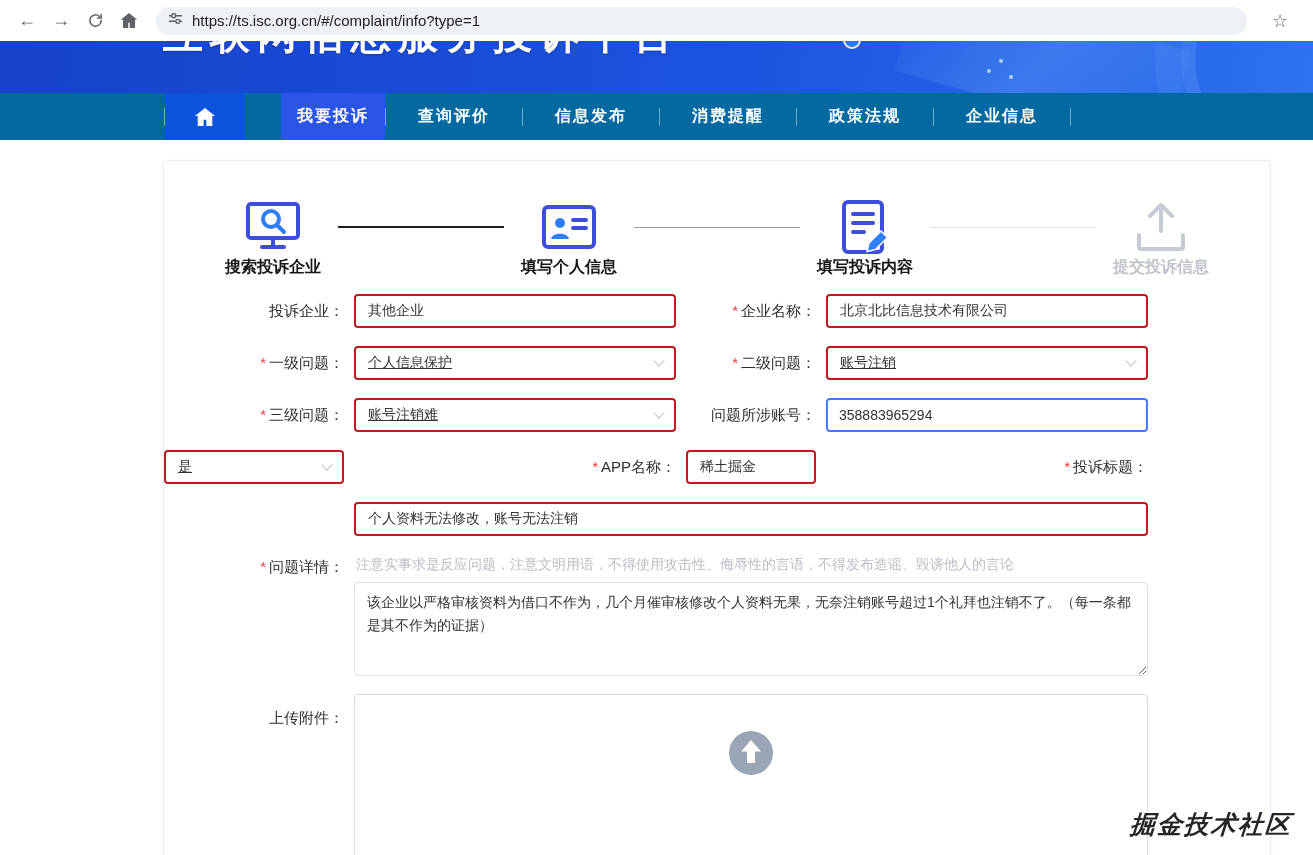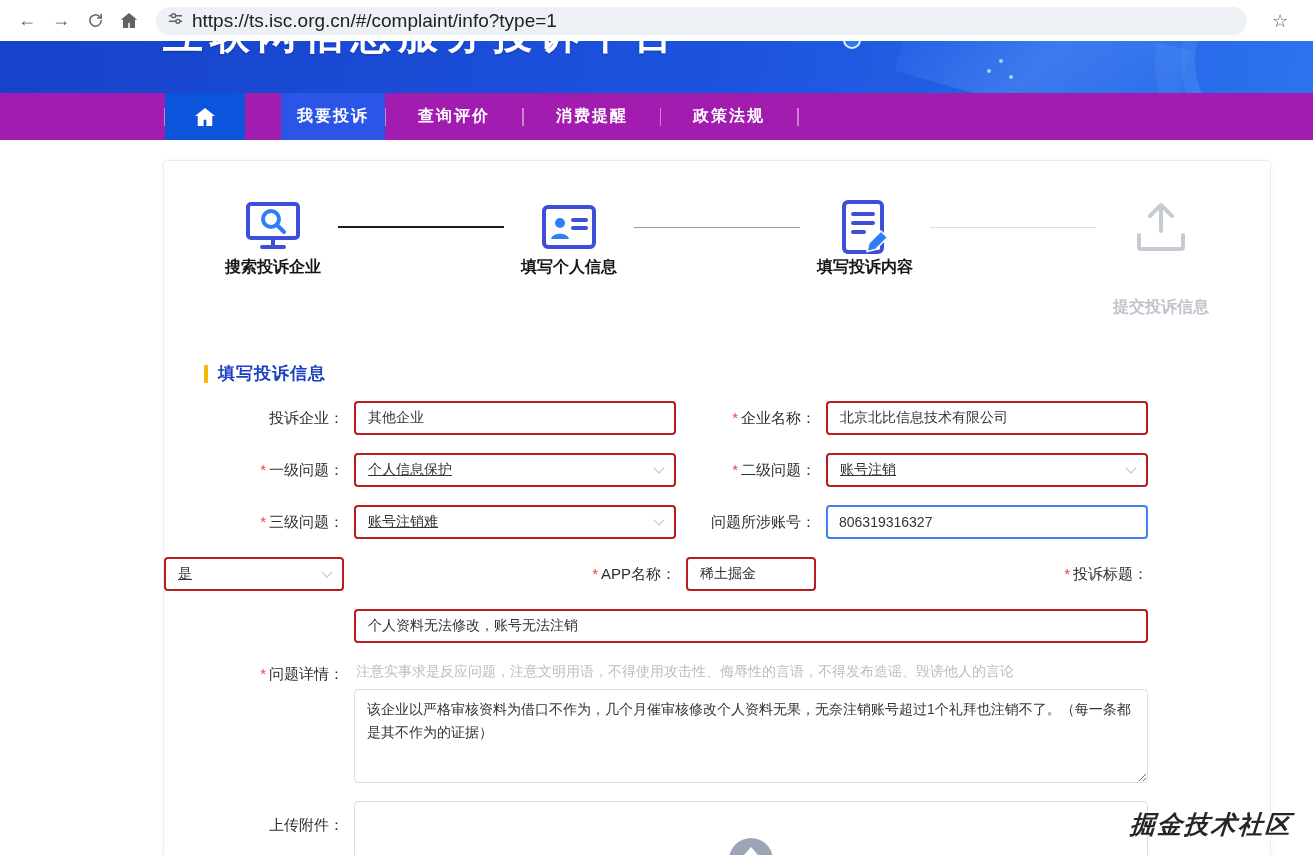--- a/index.html
+++ b/index.html
@@ -5,56 +5,56 @@
   *{margin:0;padding:0;box-sizing:border-box}
   html,body{width:1313px;height:855px;overflow:hidden}
   body{position:relative;background:#fff;font-family:"Liberation Sans","DejaVu Sans",sans-serif;}
 
   
   .browser{height:41px;background:#fff;display:flex;align-items:center;padding:0 12px;gap:4px;}
   .b-btn{width:30px;height:30px;display:flex;align-items:center;justify-content:center;
          font-size:18px;color:#5f6368;border-radius:50%;cursor:pointer;flex:0 0 auto;}
   .urlbar{flex:1;height:28px;background:#edf0f4;border-radius:14px;display:flex;align-items:center;
           padding:0 12px;gap:9px;margin:0 8px;}
-  .urlbar .url{font-size:19px;color:#202124;white-space:nowrap;}
+  .urlbar .url{font-size:15px;color:#202124;white-space:nowrap;}
   .star-btn{margin:0 6px;}
 
   
   .site-header{height:52px;position:relative;overflow:hidden;
     background:linear-gradient(100deg,#1742cb 0%,#1c53de 55%,#2d72ee 100%);}
   .site-title{position:absolute;left:163px;top:-27px;font-size:40px;line-height:40px;font-weight:bold;
     color:#fff;letter-spacing:7px;white-space:nowrap;text-shadow:0 1px 2px rgba(0,0,40,.25);}
   .title-badge{position:absolute;left:843px;top:-10px;width:18px;height:18px;border-radius:50%;
     background:#2f79f0;border:2px solid rgba(255,255,255,.85);}
   .deco-rings{position:absolute;right:-48px;top:-70px;width:180px;height:180px;border-radius:50%;
     border:14px solid rgba(140,195,255,.18);box-shadow:0 0 0 26px rgba(140,195,255,.10);}
   .deco-stripe{position:absolute;right:130px;top:-30px;width:280px;height:100px;transform:rotate(16deg);
     background:linear-gradient(120deg,transparent,rgba(120,180,255,.28),transparent);}
   .deco-dot{position:absolute;width:4px;height:4px;border-radius:50%;background:rgba(190,225,255,.85);}
 
   
-  .nav{height:47px;background:#a21caf;display:flex;align-items:stretch;}
+  .nav{height:47px;background:#0369a1;display:flex;align-items:stretch;}
   .nav-pad{width:164px;}
   .nav-sep{width:1px;height:18px;background:rgba(255,255,255,.45);align-self:center;flex:0 0 auto;}
   .nav-home{width:80px;background:#0a55dc;display:flex;align-items:center;justify-content:center;cursor:pointer;}
   .nav-gap{width:36px;}
   .nav-item{display:flex;align-items:center;justify-content:center;color:#fff;font-size:16px;
     font-weight:bold;letter-spacing:2px;cursor:pointer;white-space:nowrap;}
   .nav-item.active{width:104px;background:#2b55e6;}
   .nav-item.normal{width:136px;}
 
   
   .card{margin:20px 0 0 163px;width:1108px;height:920px;background:#fff;
     border:1px solid #e9ecf2;border-radius:4px;box-shadow:0 1px 5px rgba(30,50,90,.05);}
 
   
   .steps{display:flex;align-items:flex-start;margin:36px 44px 0;}
   .step{width:130px;display:flex;flex-direction:column;align-items:center;flex:0 0 auto;}
   .step-label{font-size:16px;font-weight:bold;color:#151515;white-space:nowrap;}
-  .step.pending .step-label{color:#bfc3cb;margin-top:40px;}
+  .step.pending .step-label{color:#bfc3cb;}
   .step-line{flex:1 1 auto;}
   .step-line.l1{height:2px;background:#1d1d1d;margin-top:29px;}
   .step-line.l2{height:1px;background:#9a9da3;margin-top:30px;}
   .step-line.l3{height:1px;background:#dcdee2;margin-top:30px;}
 
   
   .section{display:flex;align-items:center;gap:10px;margin:44px 0 0 40px;}
   .section-bar{width:4px;height:18px;background:#f6b70a;border-radius:1px;}
   .section-title{font-size:17px;font-weight:bold;color:#1b3fc4;letter-spacing:1px;}
 
@@ -130,25 +130,27 @@
   <div class="nav-home">
     <svg width="22" height="20" viewBox="0 0 24 22">
         <path d="M12 1L1 10h3v11h6.5v-7h3v7H20V10h3z" fill="#fff"></path>
       </svg>
   </div>
   <div class="nav-gap"></div>
   <div class="nav-item active">我要投诉</div>
   <span class="nav-sep"></span>
   <div class="nav-item normal">查询评价</div>
   <span class="nav-sep"></span>
+  <div class="nav-item normal">信息发布</div>
   <span class="nav-sep"></span>
   <div class="nav-item normal">消费提醒</div>
   <span class="nav-sep"></span>
   <div class="nav-item normal">政策法规</div>
   <span class="nav-sep"></span>
+  <div class="nav-item normal">企业信息</div>
   <span class="nav-sep"></span>
 </nav>
 
 <div class="card">
 
   <div class="steps">
     <div class="step">
       <svg width="60" height="60" viewBox="0 0 60 60" fill="none">
         <rect x="5" y="7" width="50" height="34" rx="3" stroke="#3d4ed8" stroke-width="4"></rect>
         <path d="M30 41v7M19 50h22" stroke="#3d4ed8" stroke-width="4" stroke-linecap="round"></path>
@@ -179,24 +181,20 @@
     <div class="step-line l3"></div>
     <div class="step pending">
       <svg width="60" height="60" viewBox="0 0 60 60" fill="none">
         <path d="M8 38v12a2 2 0 002 2h40a2 2 0 002-2V38" stroke="#c6cad2" stroke-width="4" stroke-linecap="round"></path>
         <path d="M30 8v26M19 19L30 8l11 11" stroke="#c6cad2" stroke-width="4" stroke-linecap="round" stroke-linejoin="round"></path>
       </svg>
       <div class="step-label">提交投诉信息</div>
     </div>
   </div>
 
-  <div class="section">
-    <div class="section-bar"></div>
-    <div class="section-title">填写投诉信息</div>
-  </div>
 
   <div class="form">
 
     <div class="flabel"><span>投诉企业：</span></div>
     <div class="field">
       <span class="ftext">其他企业</span>
     </div>
     <div class="flabel"><span class="req">*</span><span>企业名称：</span></div>
     <div class="field">
       <span class="ftext">北京北比信息技术有限公司</span>
@@ -213,21 +211,21 @@
       <span class="chevron"></span>
     </div>
 
     <div class="flabel"><span class="req">*</span><span>三级问题：</span></div>
     <div class="field select">
       <span class="ftext">账号注销难</span>
       <span class="chevron"></span>
     </div>
     <div class="flabel"><span>问题所涉账号：</span></div>
     <div class="field focused">
-      <span class="ftext">806319316327</span>
+      <span class="ftext">358883965294</span>
     </div>
 
     <div class="field select">
       <span class="ftext">是</span>
       <span class="chevron"></span>
     </div>
     <div class="flabel"><span class="req">*</span><span>APP名称：</span></div>
     <div class="field">
       <span class="ftext">稀土掘金</span>
     </div>

